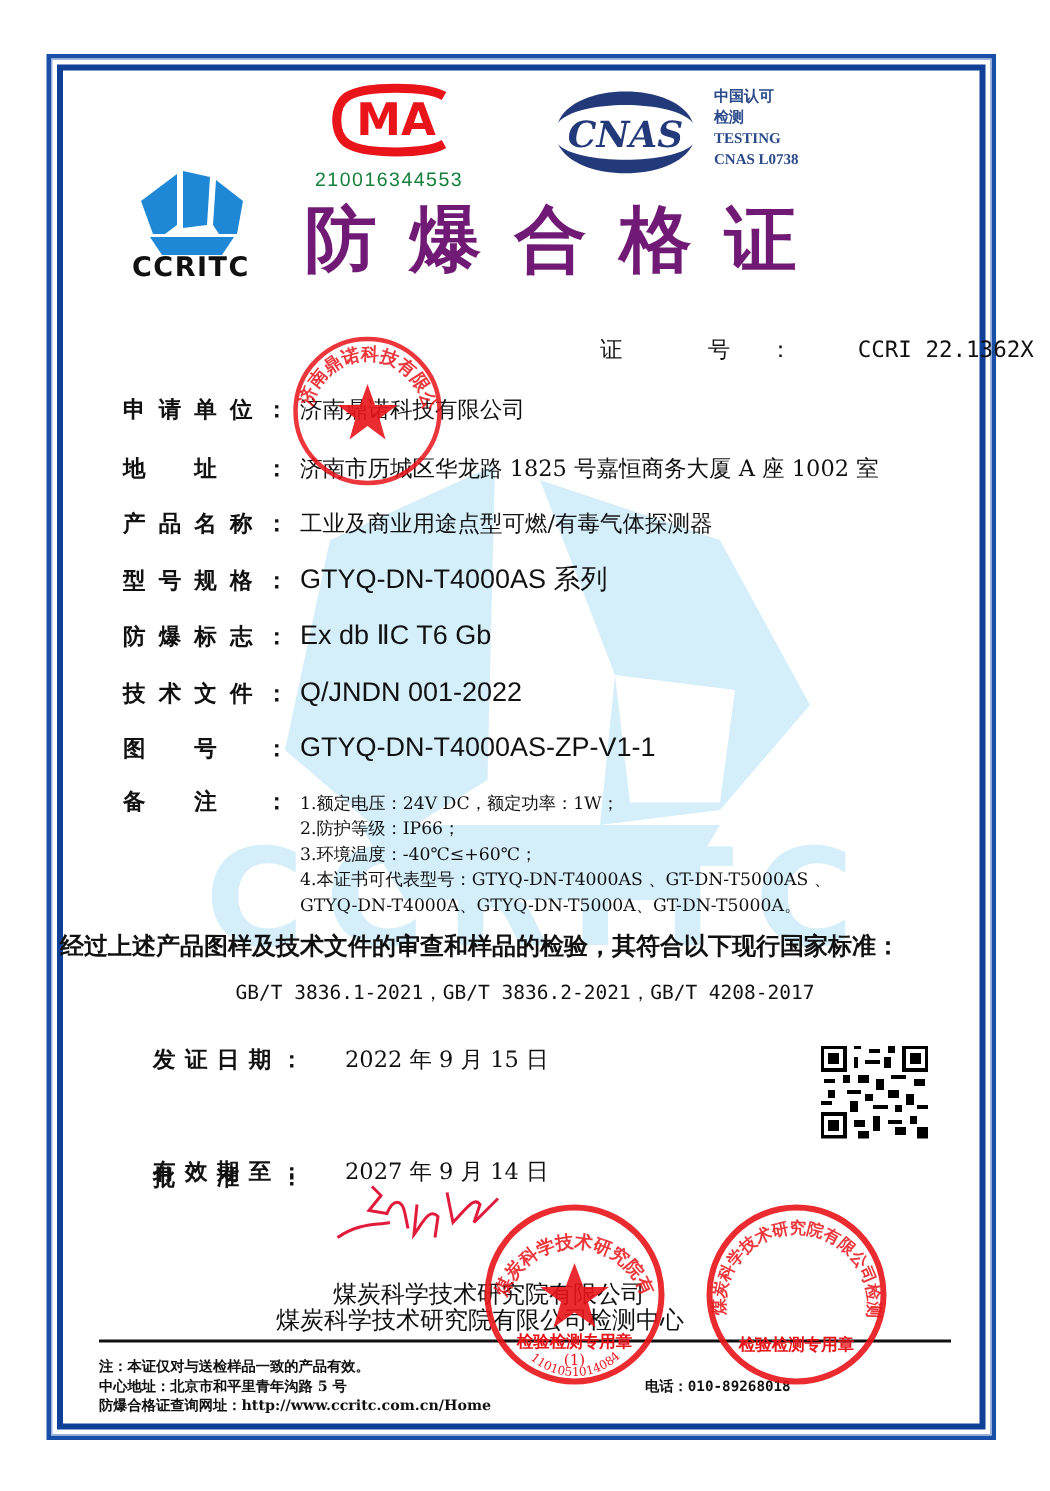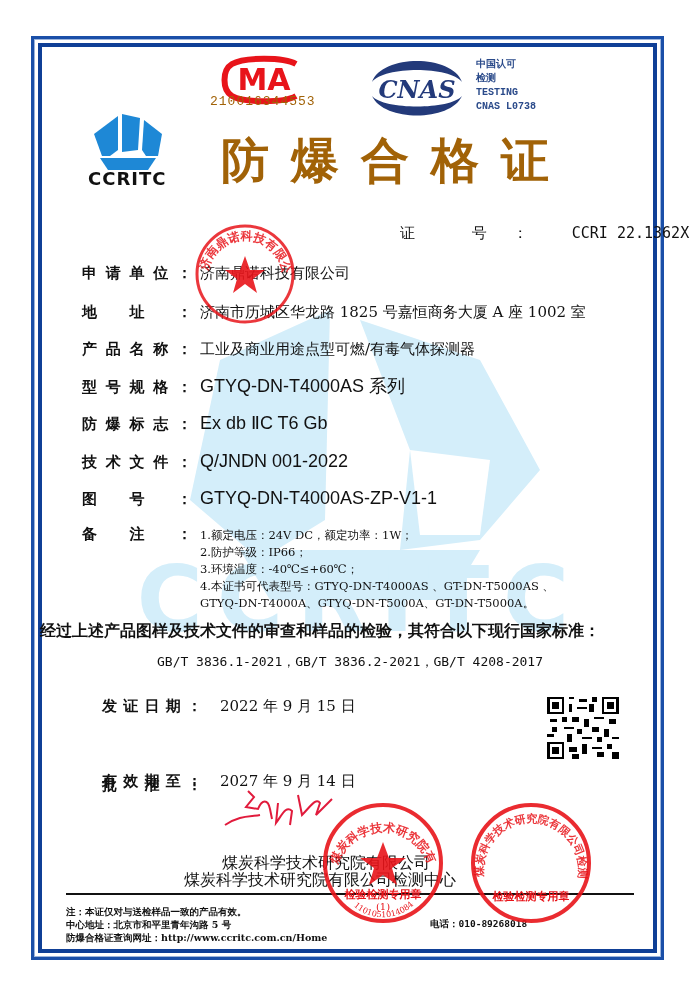--- a/index.html
+++ b/index.html
@@ -13,43 +13,43 @@
   
   .wm { left:150px; top:300px; width:420px; height:330px; }
   .wm-text { left:80px; top:555px; width:560px; text-align:center; font-family:"DejaVu Sans", sans-serif;
              font-weight:bold; font-size:90px; letter-spacing:14px; color:#d4eefa; line-height:90px; }
 
   
   .ccritc-logo { left:88px; top:112px; width:80px; height:60px; }
   .ccritc-text { left:88px; top:168px; width:88px; font-family:"DejaVu Sans", sans-serif; font-weight:bold;
                  font-size:18px; letter-spacing:1px; color:#111; }
   .cma { left:214px; top:54px; width:100px; height:52px; }
-  .cma-num { left:210px; top:94px; font-family:Liberation Mono, monospace; font-size:13px; color:#a16207; letter-spacing:1px; }
+  .cma-num { left:210px; top:112px; font-family:Liberation Sans, sans-serif; font-size:13px; color:#15803d; letter-spacing:1px; }
   .cnas { left:362px; top:52px; width:110px; height:72px; }
-  .cnas-side { left:476px; top:58px; font-family:Liberation Mono, monospace; font-size:10px; color:#2a4a8a; line-height:14px; font-weight:bold; }
-  .title { left:221px; top:130px; font-family:"DejaVu Sans", sans-serif; font-weight:bold; font-size:48px;
-           letter-spacing:22px; color:#a16207; line-height:60px; }
+  .cnas-side { left:476px; top:58px; font-family:Liberation Serif, serif; font-size:10px; color:#2a4a8a; line-height:14px; font-weight:bold; }
+  .title { left:203px; top:130px; font-family:"DejaVu Sans", sans-serif; font-weight:bold; font-size:48px;
+           letter-spacing:22px; color:#701a75; line-height:60px; }
 
   .certno { left:400px; top:212px; font-size:15px;margin-top:12px; }
   .certno .lbl { letter-spacing:26px; }
   .certno .val { font-family:"DejaVu Sans Mono", monospace; margin-left:18px; }
 
   .row { left:82px; font-size:15px; line-height:20px; white-space:nowrap; }
   .row .lbl { display:inline-block; width:110px; font-weight:bold; text-align:justify; text-align-last:justify; }
   .row .val { display:inline-block; margin-left:8px; }
   .mono { font-family:Liberation Sans, sans-serif; font-size:18px;text-align:center; }
 
   .notes { left:200px; top:527px; font-size:11.5px; line-height:17px; }
   .notes div { white-space:nowrap; }
   .conclusion { left:40px; top:621px; width:620px; text-align:left; font-size:16px; font-weight:bold; }
   .standards { left:40px; top:653px; width:620px; text-align:center; font-family:"DejaVu Sans Mono", monospace; font-size:13px; }
 
   .date-row { left:102px; font-size:15px; }
   .date-row .lbl { display:inline-block; width:100px; font-weight:bold; text-align:justify; text-align-last:justify; }
-  .date-row .val { display:inline-block; margin-left:18px; }
+  .date-row .val { display:inline-block; margin-left:28px; }
 
   .qr { left:547px; top:697px; width:72px; height:62px; }
 
   .org1 { left:222px; top:853px; font-family:"DejaVu Sans", sans-serif; font-size:16px; }
   .org2 { left:184px; top:870px; font-family:"DejaVu Sans", sans-serif; font-size:16px; }
   .sep { left:66px; top:893px; width:568px; height:2px; background:#111; }
   .foot { left:66px; top:905px; font-size:9.5px; line-height:13px; font-weight:bold; }
   .phone { left:430px; top:918px; font-size:9.5px; font-weight:bold; font-family:"DejaVu Sans Mono", monospace; }
 
   .stamp { pointer-events:none; }

